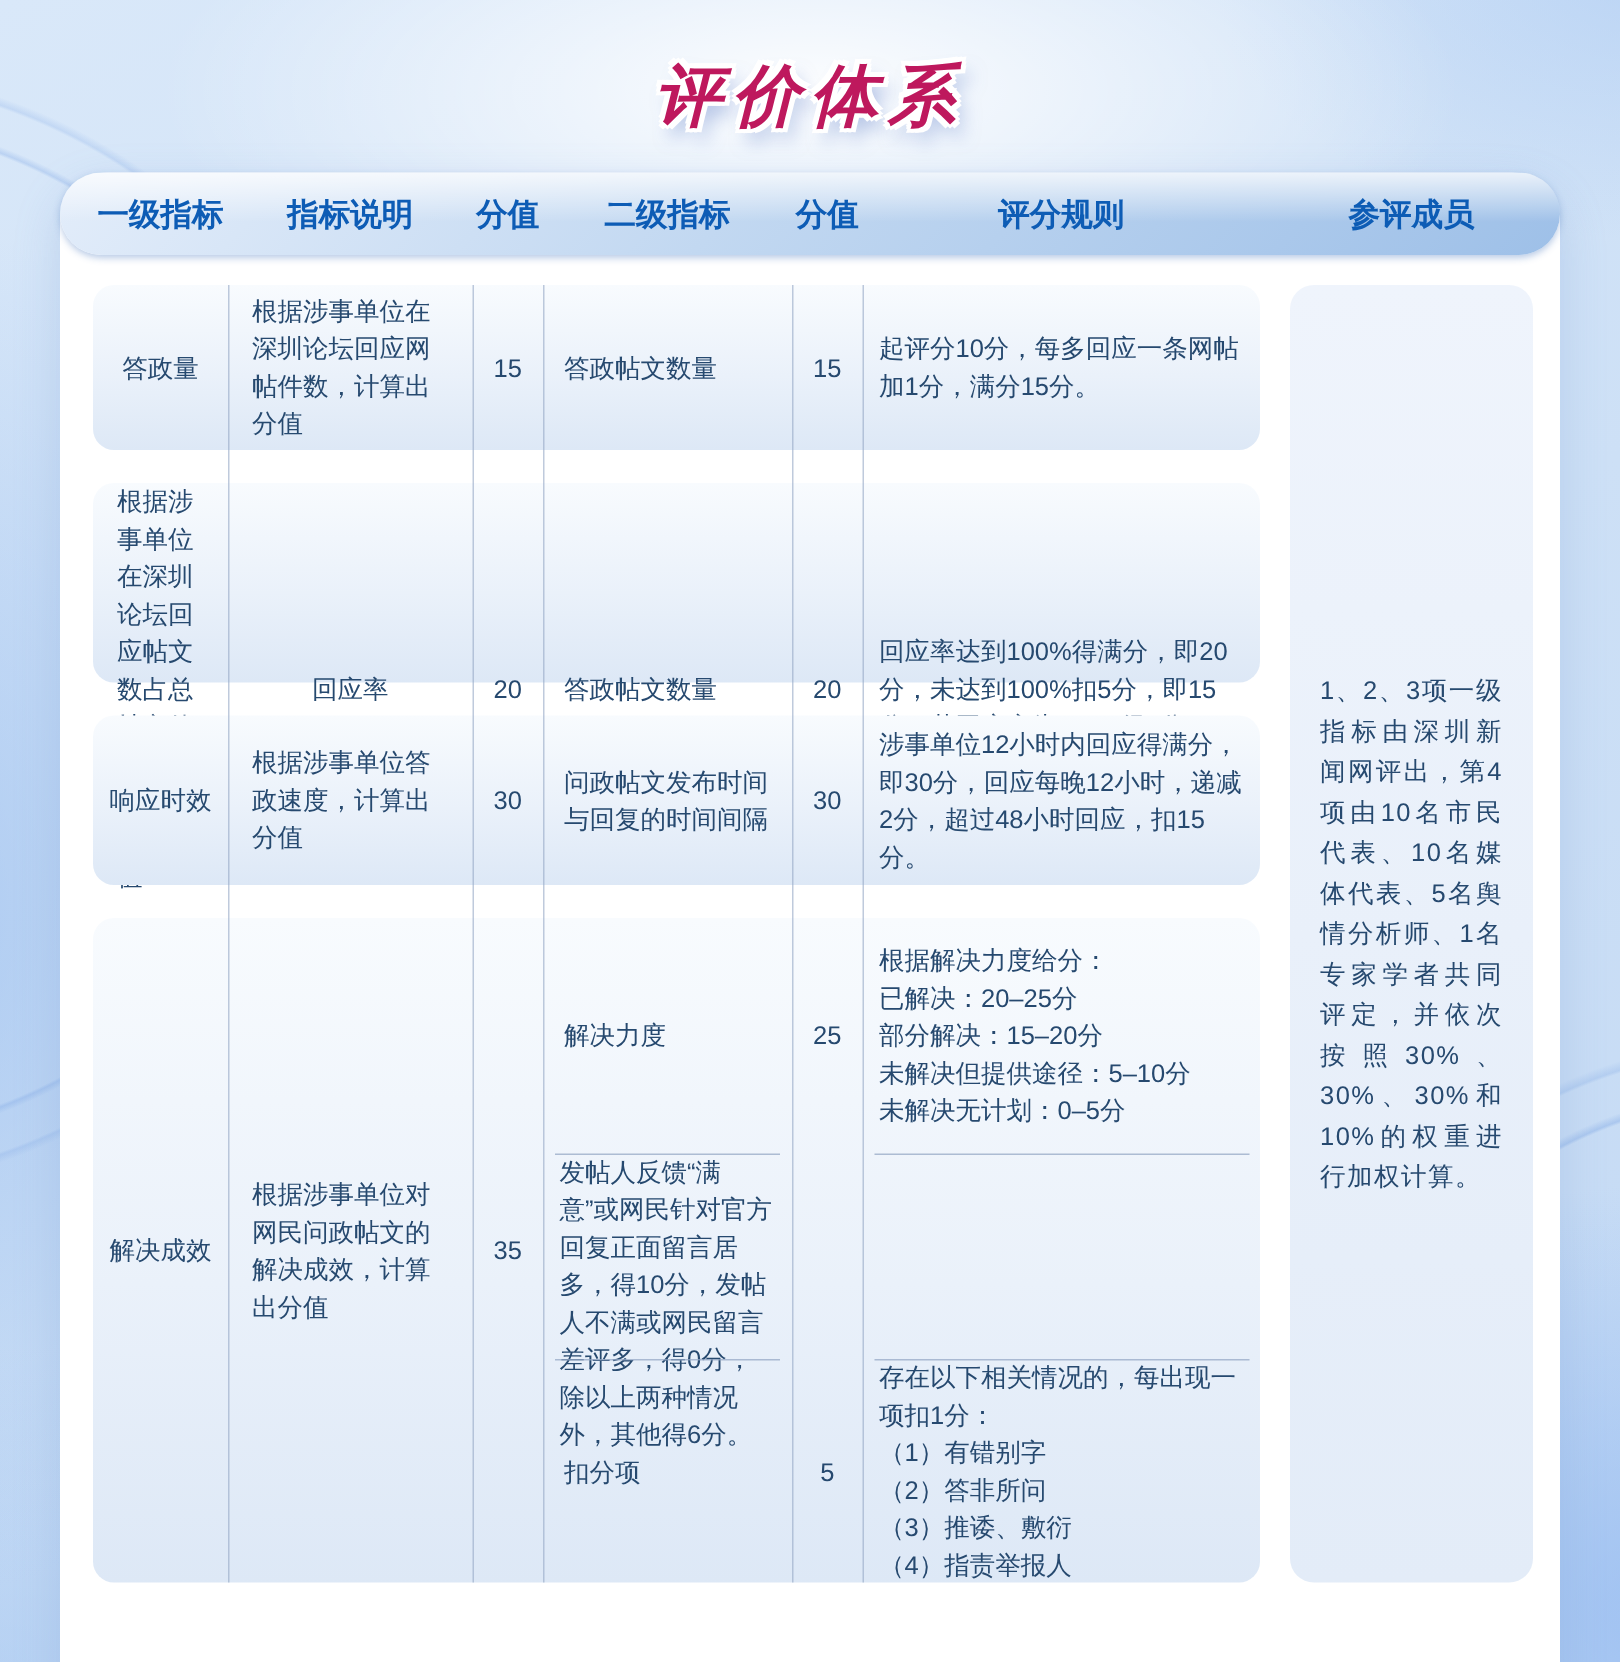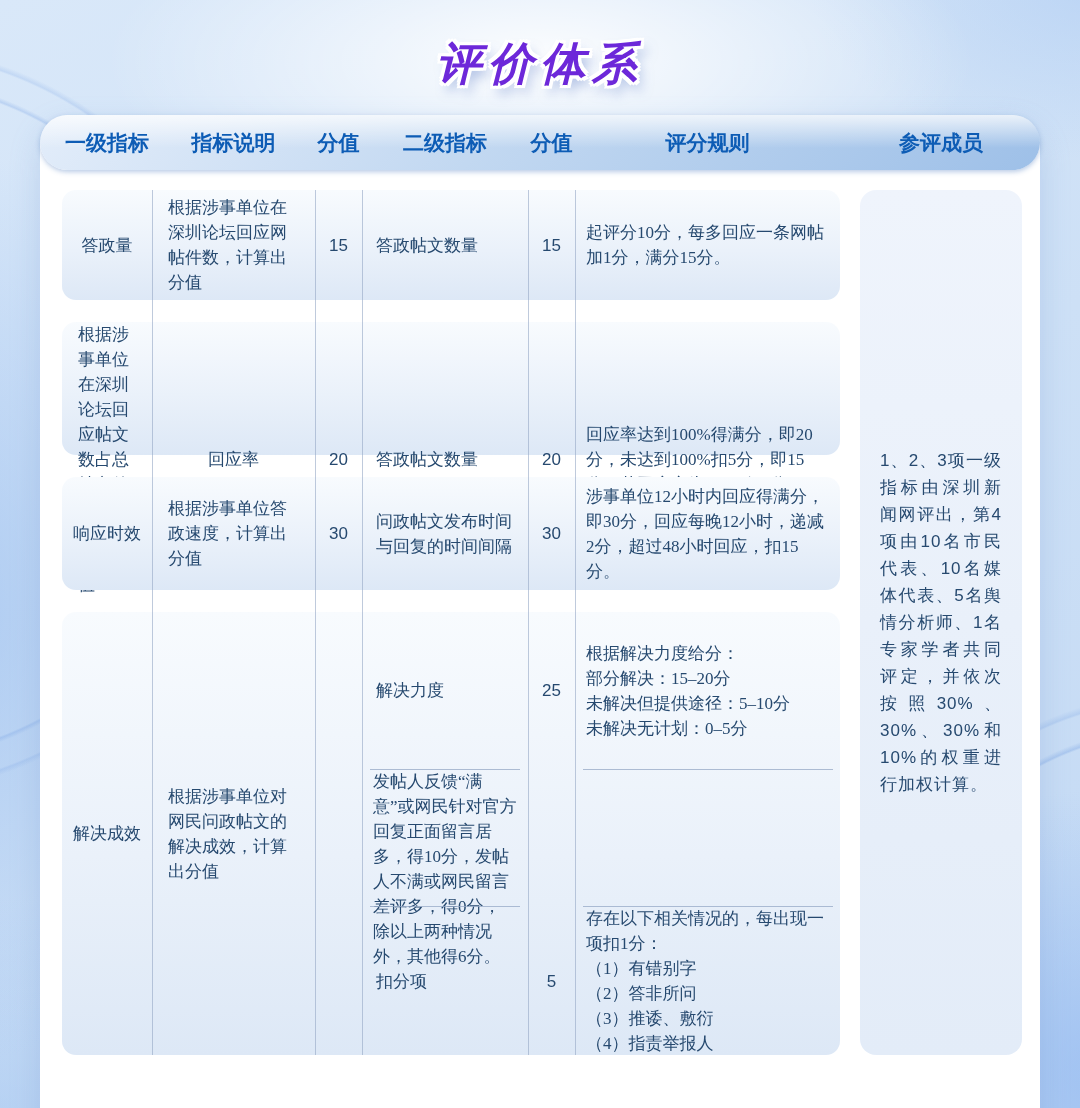--- a/index.html
+++ b/index.html
@@ -14,21 +14,21 @@
       radial-gradient(ellipse 620px 240px at 50% 60px, rgba(255,255,255,.92), rgba(255,255,255,0) 70%),
       radial-gradient(ellipse 420px 700px at -40px 55%, rgba(148,186,238,.55), rgba(148,186,238,0) 65%),
       radial-gradient(ellipse 520px 420px at 103% 97%, rgba(136,178,240,.6), rgba(136,178,240,0) 68%),
       radial-gradient(ellipse 420px 260px at 102% -2%, rgba(165,198,242,.5), rgba(165,198,242,0) 70%),
       radial-gradient(ellipse 500px 300px at 0% 100%, rgba(160,195,240,.45), rgba(160,195,240,0) 70%),
       linear-gradient(155deg,#d9e8f9 0%,#cde0f6 50%,#c3d9f4 100%);
   }
   .page-title{
     position:absolute;top:34px;left:0;width:100%;text-align:center;
     font-size:45px;font-weight:900;font-style:italic;letter-spacing:7px;
-    color:#6d28d9;
+    color:#be185d;
     text-shadow:
       -3px -3px 0 #fff, 3px -3px 0 #fff, -3px 3px 0 #fff, 3px 3px 0 #fff,
       -3px 0 0 #fff, 3px 0 0 #fff, 0 3px 0 #fff, 0 -3px 0 #fff,
       5px 8px 12px rgba(95,125,200,.55);
   }
   .panel{
     position:absolute;left:40px;top:115px;width:1000px;height:1074px;
     background:#ffffff;border-radius:32px;
     box-shadow:0 12px 30px rgba(120,155,210,.28);
   }
@@ -45,21 +45,21 @@
   .row{
     position:absolute;left:22px;width:778px;border-radius:14px;
     background:linear-gradient(180deg,#f8fbfe 0%,#eaf1fa 55%,#dde8f6 100%);
     display:grid;grid-template-columns:90px 163px 47px 166px 47px 265px;
   }
   .cell{display:flex;align-items:center;color:#26496f;font-size:17px;line-height:25px;}
   .c1{justify-content:center;text-align:center;}
   .c2{padding:0 16px;}
   .c3,.c5{justify-content:center;}
   .c4{padding:0 14px;}
-  .c6{padding:0 11px;font-family:Liberation Serif, serif;}
+  .c6{padding:0 11px;}
   .sub{grid-column:4 / 7;display:flex;flex-direction:column;position:relative;}
   .subrow{display:grid;grid-template-columns:166px 47px 265px;}
   .sepline{position:absolute;height:1px;background:rgba(150,168,198,.75);}
   .vline{position:absolute;top:75px;height:865px;width:1px;background:rgba(148,166,196,.6);}
   .side-panel{
     position:absolute;left:820px;top:75px;width:162px;height:865px;border-radius:16px;
     background:linear-gradient(180deg,#eff4fc 0%,#e3ecf8 100%);
     display:flex;align-items:center;padding:0 20px;box-sizing:border-box;
   }
   .side-text{
@@ -107,27 +107,29 @@
     <div class="cell c2">根据涉事单位答政速度，计算出分值</div>
     <div class="cell c3">30</div>
     <div class="cell c4">问政帖文发布时间与回复的时间间隔</div>
     <div class="cell c5">30</div>
     <div class="cell c6">涉事单位12小时内回应得满分，即30分，回应每晚12小时，递减2分，超过48小时回应，扣15分。</div>
   </div>
 
   <div class="row" style="top:497px;height:443px;">
     <div class="cell c1">解决成效</div>
     <div class="cell c2">根据涉事单位对网民问政帖文的解决成效，计算出分值</div>
+    <div class="cell c3">35</div>
     <div class="sub">
       <div class="subrow" style="height:157px;">
         <div class="cell c4">解决力度</div>
         <div class="cell c5">25</div>
         <div class="cell c6">
           <div class="rule-block">
             <div>根据解决力度给分：</div>
+            <div>已解决：20–25分</div>
             <div>部分解决：15–20分</div>
             <div>未解决但提供途径：5–10分</div>
             <div>未解决无计划：0–5分</div>
           </div>
         </div>
       </div>
       <div class="subrow" style="height:137px;">
         <div class="cell c6">发帖人反馈“满意”或网民针对官方回复正面留言居多，得10分，发帖人不满或网民留言差评多，得0分，除以上两种情况外，其他得6分。</div>
       </div>
       <div class="subrow" style="height:149px;">

